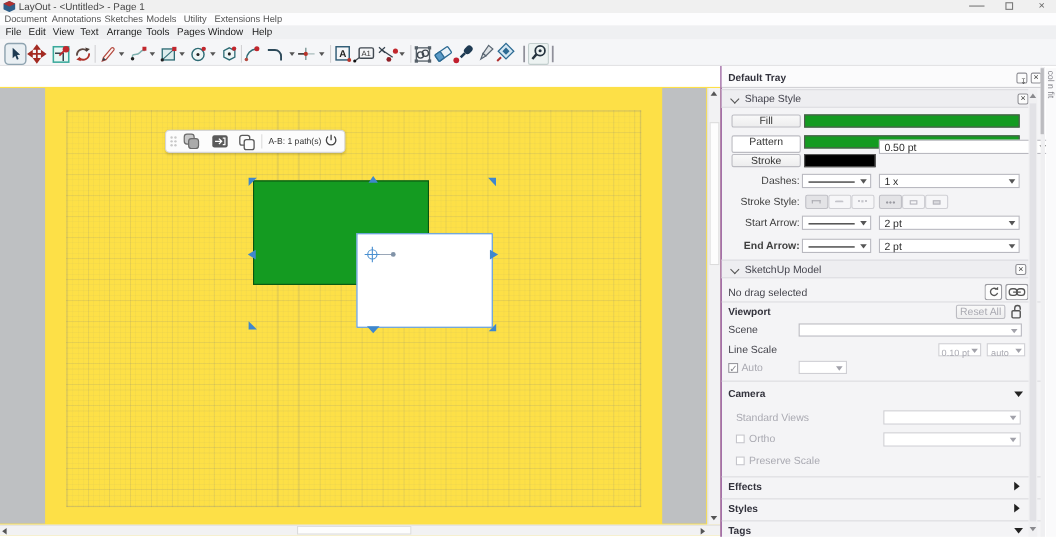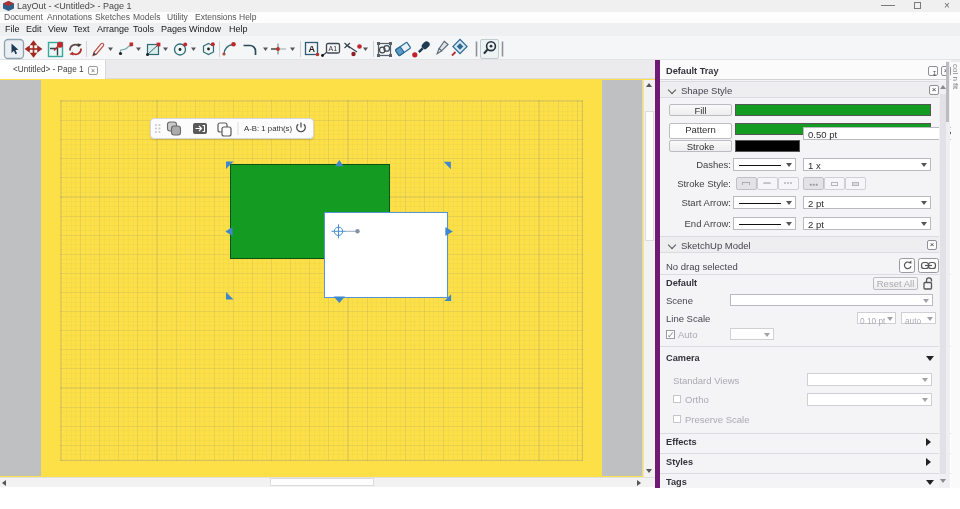--- a/index.html
+++ b/index.html
@@ -36,21 +36,21 @@
 .tri-u { width:0; height:0; border-left:3px solid transparent; border-right:3px solid transparent; border-bottom:4px solid #555; }
 .tri-d { width:0; height:0; border-left:3px solid transparent; border-right:3px solid transparent; border-top:4px solid #555; }
 .tri-l { width:0; height:0; border-top:3px solid transparent; border-bottom:3px solid transparent; border-right:4px solid #555; }
 .tri-r { width:0; height:0; border-top:3px solid transparent; border-bottom:3px solid transparent; border-left:4px solid #555; }
 
 #greenrect { left:230px; top:85px; width:160px; height:95px; background:#149b21; border:1px solid #0a5411; }
 #whiterect { left:324px; top:133px; width:124px; height:86px; background:#fff; border:1px solid #5494d8; }
 
 #fbar { left:150px; top:39px; width:164px; height:21px; background:#fcfcfc; border:1px solid #d6d6d6; border-radius:4px; box-shadow:0 1px 2px rgba(0,0,0,0.13); }
 
-#tray { left:655px; top:60px; width:292px; height:428px; background:#f4f4f6; border-left:5px solid #701a75; font-size:9.5px; color:#3c3c46;}
+#tray { left:655px; top:60px; width:292px; height:428px; background:#f4f4f6; border-left:1px solid #701a75; font-size:9.5px; color:#3c3c46;}
 #tray .abs { position:absolute; }
 .sec-h { left:0; width:279px; height:17px; background:#eeeef1; border-bottom:1px solid #dcdce0; border-top:1px solid #dcdce0; }
 .bold { font-weight:bold; font-size:9.2px; }
 .xbtn { width:10px; height:10px; border:1px solid #8f8f95; border-radius:2px; background:#fcfcfc; color:#333; font-size:8px; line-height:8px; text-align:center; }
 .btn { background:linear-gradient(#f9f9f9,#ededee); border:1px solid #bcbcc2; border-radius:2px; font-size:9.5px; color:#333; text-align:center; }
 .swatch-green { background:#149b21; border:1px solid #565656; }
 .dd { background:#fff; border:1px solid #b9b9c0; font-size:9.5px; color:#2a2a2a; }
 .arr { position:absolute; right:3px; top:40%; width:0; height:0; border-left:3px solid transparent; border-right:3px solid transparent; border-top:4px solid #555; }
 .arr.gray { border-top-color:#a2a2aa; }
 .lbl { font-size:9.5px; color:#3f3f3f; }
@@ -213,25 +213,20 @@
       <line x1="476.5" y1="5.5" x2="476.5" y2="20.5" stroke="#90909a" stroke-width="1.6"></line>
 
       <rect x="480.5" y="3.5" width="18" height="19" rx="1.5" fill="#edf3f2" stroke="#c2cecd"></rect>
       <circle cx="491" cy="10.2" r="4.4" fill="none" stroke="#25333e" stroke-width="1.6"></circle>
       <circle cx="491" cy="10.2" r="1.4" fill="#25333e"></circle>
       <line x1="487.6" y1="13.4" x2="484" y2="17.6" stroke="#25333e" stroke-width="2.2"></line>
       <line x1="502.5" y1="5.5" x2="502.5" y2="20.5" stroke="#90909a" stroke-width="1.6"></line>
     </g>
   </svg>
 
-  <div class="abs" id="tabbar">
-    <div class="abs" id="tab-active"></div>
-    <div class="abs" id="tab-text">&lt;Untitled&gt; - Page 1</div>
-    <div class="abs" id="tab-close">×</div>
-  </div>
 
   <div class="abs" id="canvas">
     <div class="abs graystrip" style="left:0; width:41px;"></div>
     <div class="abs graystrip" style="left:602px; width:40px;"></div>
     <div class="abs" id="paper-grid"></div>
     <div class="abs" id="greenrect"></div>
     <div class="abs" id="whiterect"></div>
     <svg class="abs" style="left:0px; top:0px;" width="655" height="408" viewBox="0 0 655 408">
 
       <polygon points="226,82.5 233.5,82.5 226,90" fill="#3f87cd"></polygon>
@@ -343,21 +338,21 @@
 
     <div class="abs lbl" style="left:0; top:137px; width:71px; text-align:right;">Start Arrow:</div>
     <div class="abs dd" style="left:73px; top:136px; width:63px; height:13px;">
         <span style="position:absolute;left:5px;top:5.5px;width:42px;border-top:1.2px solid #111;"></span>
         <span class="arr"></span>
       </div>
     <div class="abs dd" style="left:143px; top:136px; width:128px; height:13px;">
         <span style="position:absolute;left:4px;top:1px;">2 pt</span>
         <span class="arr"></span>
       </div>
-    <div class="abs lbl" style="left:0; top:158px; width:71px; text-align:right;">End Arrow:</div>
+    <div class="abs lbl" style="left:0; top:158px; width:71px; text-align:right;font-weight:bold;">End Arrow:</div>
     <div class="abs dd" style="left:73px; top:157px; width:63px; height:13px;">
         <span style="position:absolute;left:5px;top:5.5px;width:42px;border-top:1.2px solid #111;"></span>
         <span class="arr"></span>
       </div>
     <div class="abs dd" style="left:143px; top:157px; width:128px; height:13px;">
         <span style="position:absolute;left:4px;top:1px;">2 pt</span>
         <span class="arr"></span>
       </div>
 
     <div class="abs sec-h" style="top:176px;"></div>
@@ -370,21 +365,21 @@
       <rect x="0.5" y="0.5" width="15" height="14" rx="2" fill="#fdfdfd" stroke="#9a9aa0"></rect>
       <path d="M10.6 4.6 a3.3 3.3 0 1 0 1.3 3.7" fill="none" stroke="#555" stroke-width="1.2"></path>
       <path d="M12.4 2.6 l0 3.1 -3.1 -0.6 z" fill="#555"></path>
       <rect x="19.5" y="0.5" width="20" height="14" rx="2" fill="#fdfdfd" stroke="#9a9aa0"></rect>
       <rect x="22.5" y="4.5" width="7" height="6" rx="2.6" fill="none" stroke="#555" stroke-width="1.2"></rect>
       <rect x="29.5" y="4.5" width="7" height="6" rx="2.6" fill="none" stroke="#555" stroke-width="1.2"></rect>
       <line x1="26" y1="7.5" x2="33" y2="7.5" stroke="#555" stroke-width="1.2"></line>
     </svg>
     <div class="abs" style="left:0; top:214px; width:291px; border-top:1px solid #dcdce0;"></div>
 
-    <div class="abs bold" style="left:6px; top:218px; color:#33333d;">Default</div>
+    <div class="abs bold" style="left:6px; top:218px; color:#33333d;">Viewport</div>
     <div class="abs btn" style="left:213px; top:217px; width:45px; height:13px; line-height:12px; color:#aaaab2;">Reset All</div>
     <svg class="abs" style="left:262px; top:216px;" width="14" height="15" viewBox="0 0 14 15">
       <rect x="2" y="6.5" width="7.5" height="6.5" rx="1" fill="none" stroke="#555" stroke-width="1.3"></rect>
       <path d="M4.5 6.5 v-2.2 a2.5 2.5 0 0 1 5 0 v1.2" fill="none" stroke="#555" stroke-width="1.3"></path>
     </svg>
     <div class="abs" style="left:6px; top:235px; color:#46464e;">Scene</div>
     <div class="abs dd" style="left:70px; top:234px; width:203px; height:12px;">
         <span class="arr gray"></span>
       </div>
     <div class="abs" style="left:6px; top:253px; color:#46464e;">Line Scale</div>

